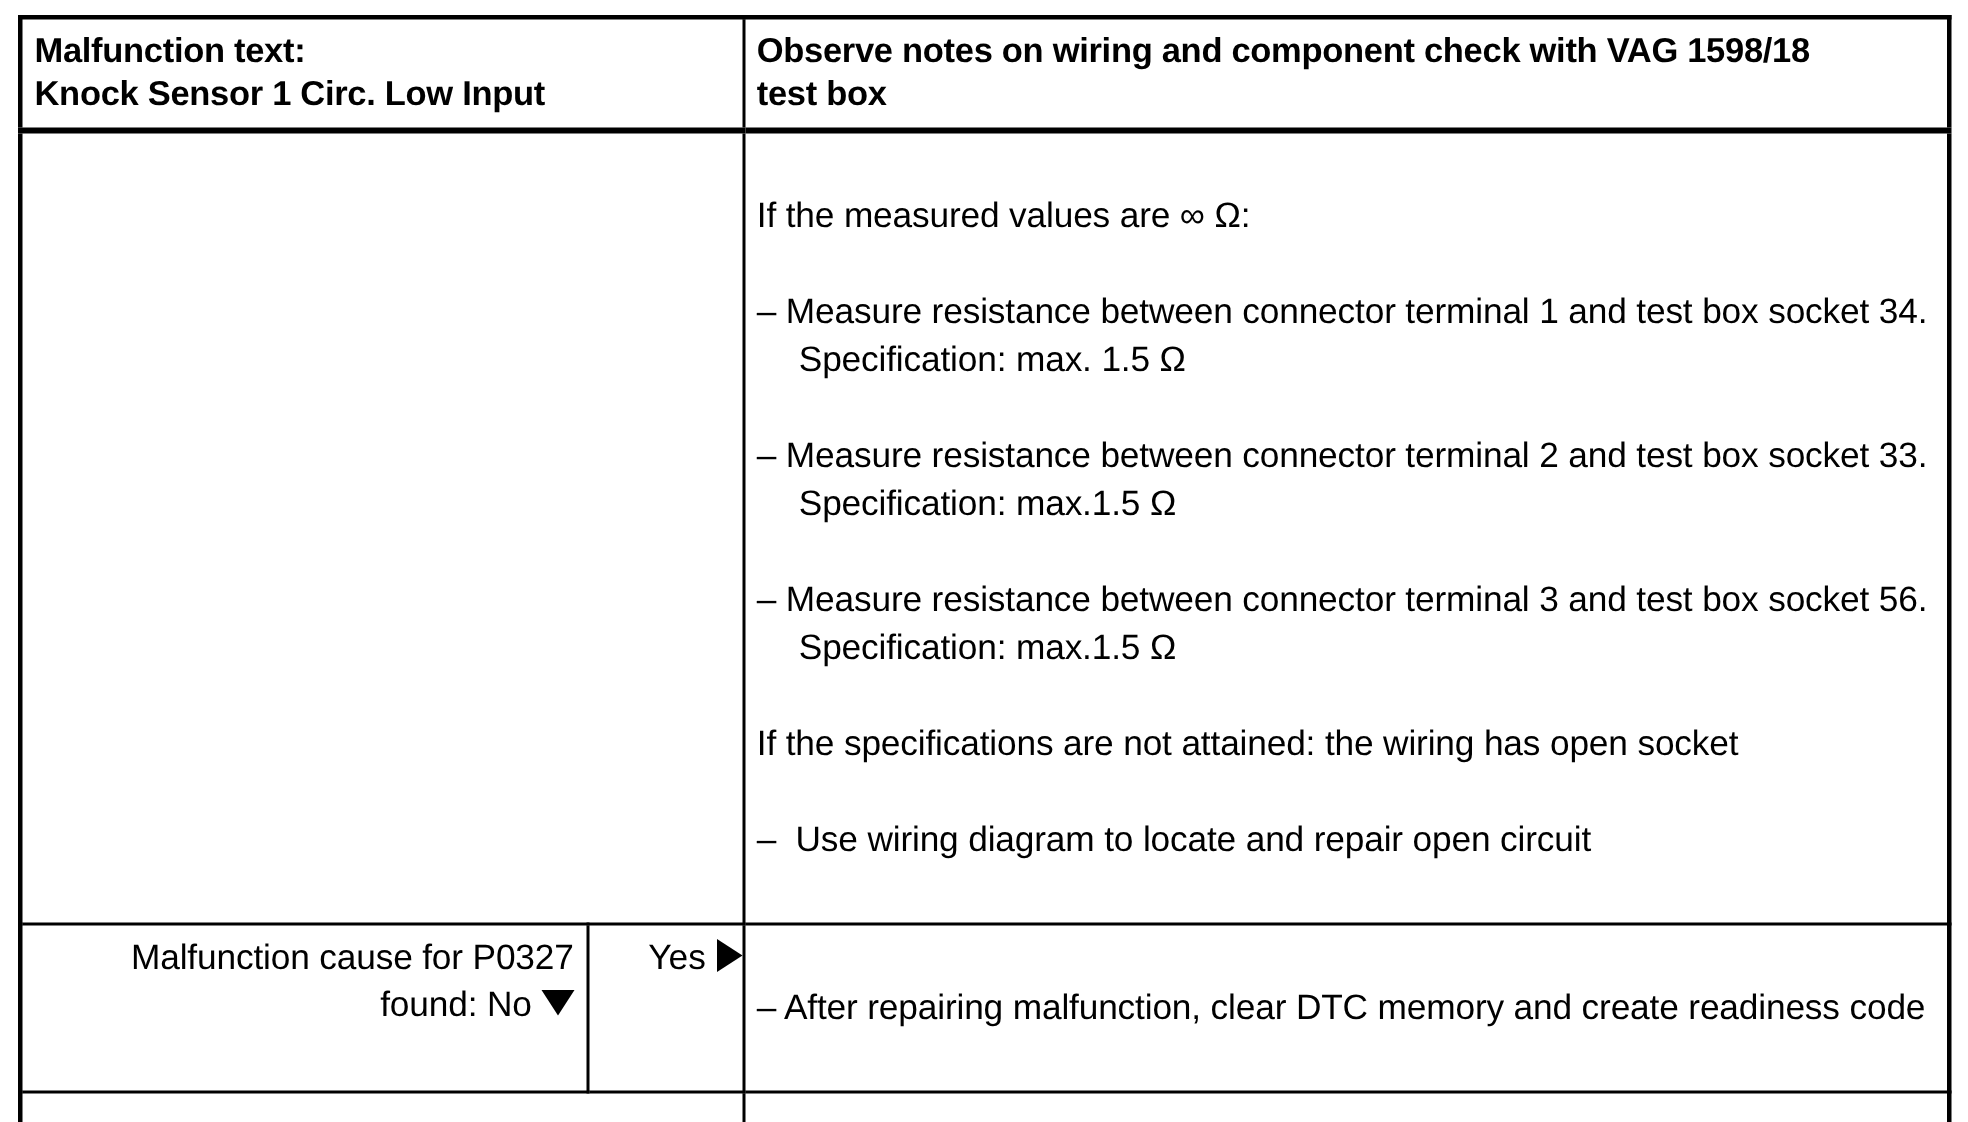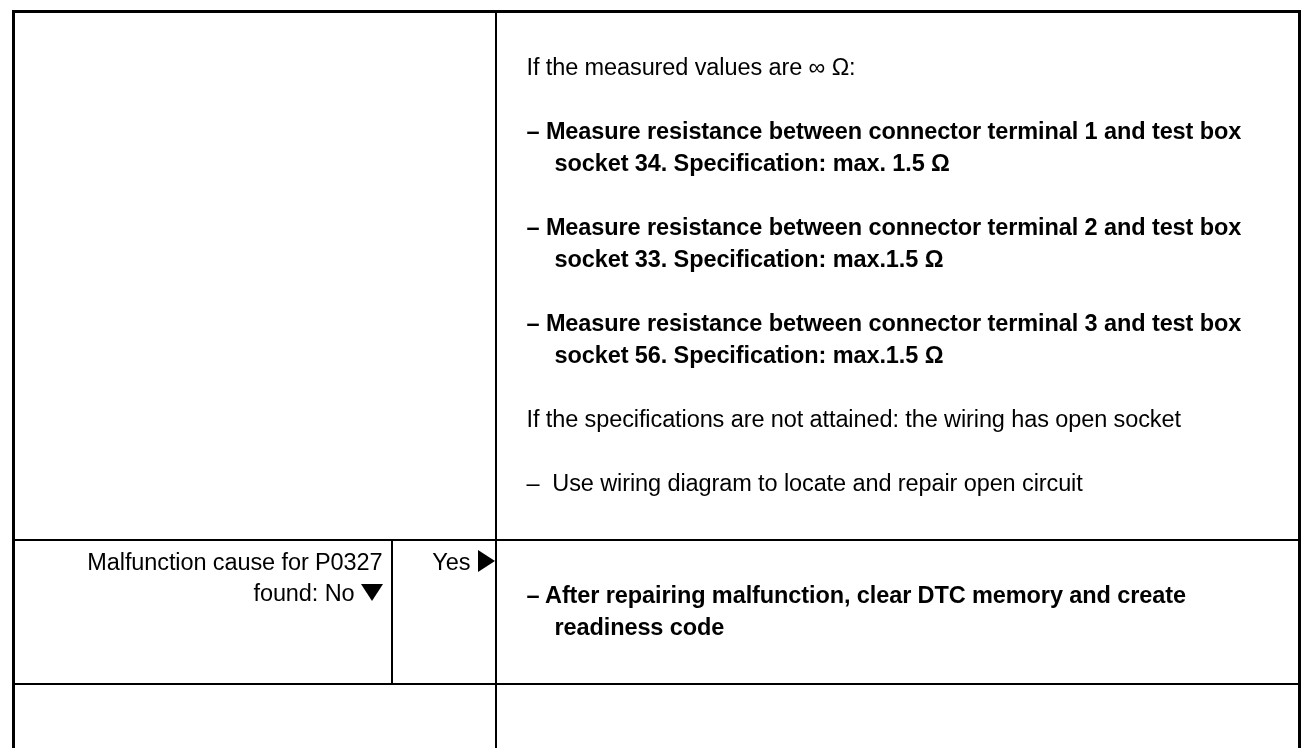--- a/index.html
+++ b/index.html
@@ -62,26 +62,25 @@
 
   .body-text {
     font-size: 23.5px;
     line-height: 32px;
     letter-spacing: -0.1px;
     white-space: pre-line;
   }
 
   
   .lines { margin: 0; }
-  .line { white-space: pre; margin-left: 22px; }
+  .line { white-space: pre; }
   .line.wrap {
     white-space: normal;
     padding-left: 28px;
     text-indent: -28px;
-    font-weight: bold;
   }
 
   
   .label-cell .body-text {
     line-height: 31px;
     text-align: right;
   }
   .label-inline-arrow {
     display: inline-block;
     margin-left: 4px;
@@ -127,20 +126,34 @@
 <div id="page">
 
   <table class="dtc-table">
     <colgroup>
       <col class="col-left">
       <col class="col-yes">
       <col class="col-right">
     </colgroup>
     <tbody>
 
+      <tr class="hdr-row">
+        <td colspan="2">
+          <div class="cell-pad">
+            <div class="hdr-text">Malfunction text:
+Knock Sensor 1 Circ. Low Input</div>
+          </div>
+        </td>
+        <td>
+          <div class="cell-pad">
+            <div class="hdr-text">Observe notes on wiring and component check with VAG 1598/18
+test box</div>
+          </div>
+        </td>
+      </tr>
 
       <tr class="h-tall">
         <td colspan="2">
           <div class="cell-pad">
               <div class="body-text"></div>
             </div>
         </td>
         <td>
           <div class="cell-pad">
             <div class="body-text lines">

